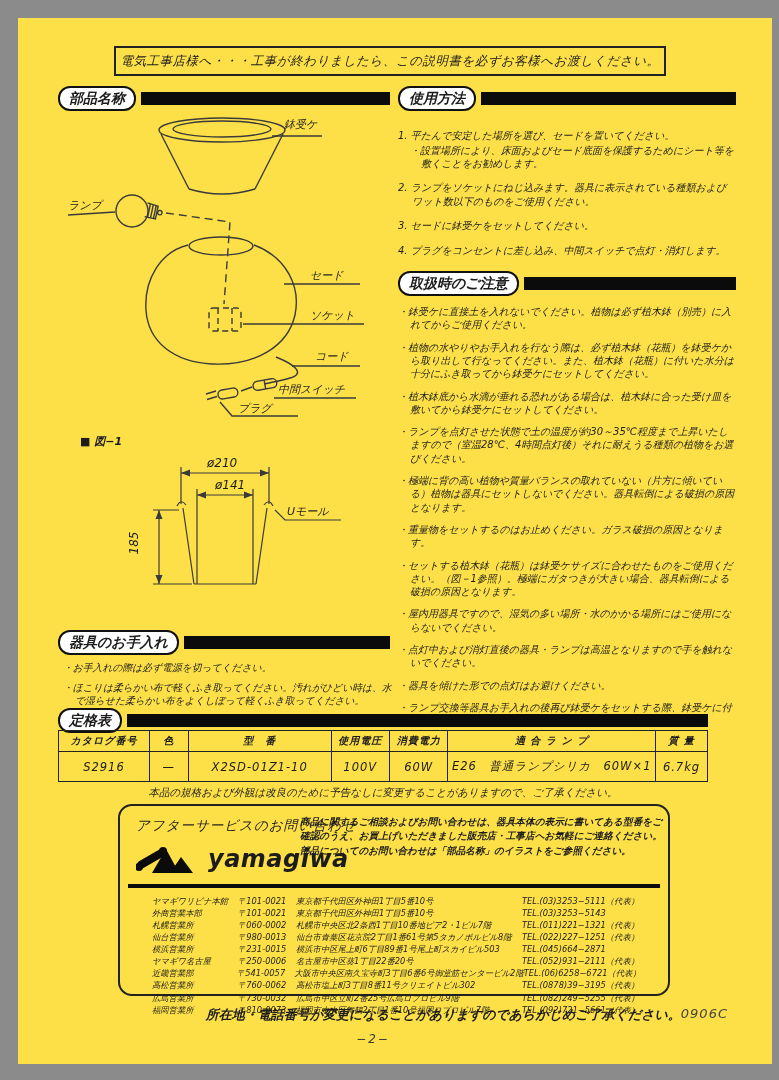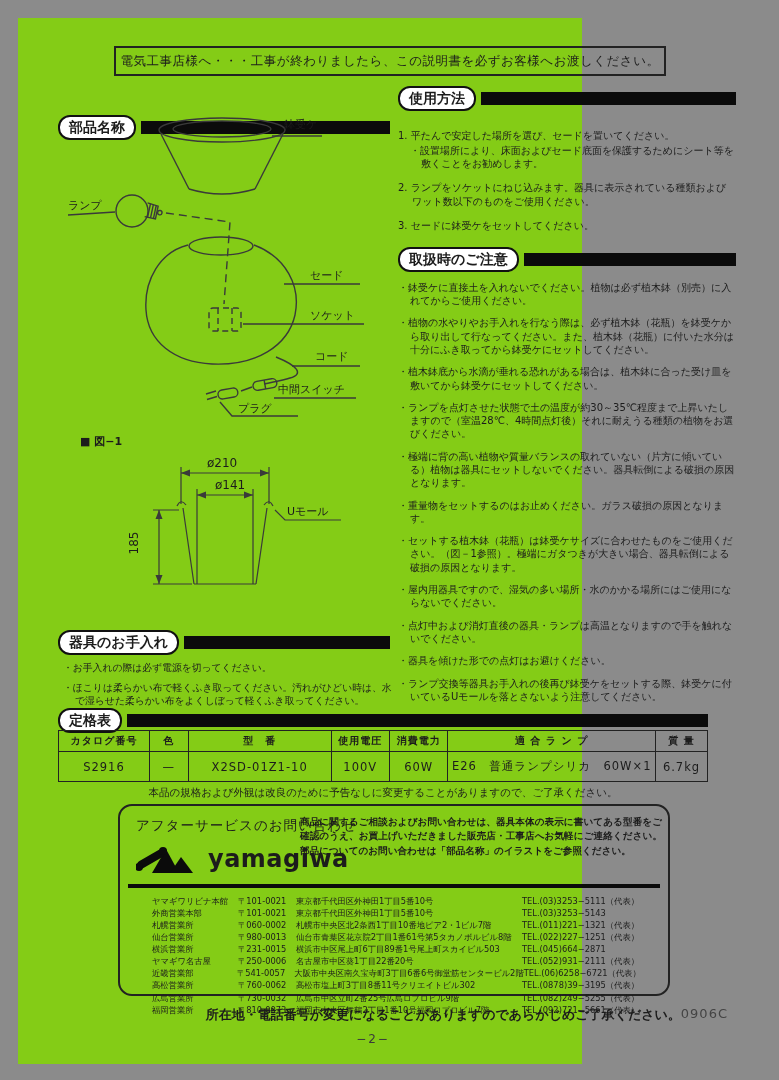--- a/index.html
+++ b/index.html
@@ -6,22 +6,23 @@
   html,body { width: 779px; height: 1080px; }
   body {
     background: #8b8b8b;
     font-family: "DejaVu Sans", sans-serif;
     color: #1c1c1c;
     position: relative;
     overflow: hidden;
   }
   .page {
     position: absolute; left: 18px; top: 18px;
-    width: 564px; height: 1046px;
-    background: #84cc16;
+    width: 754px; height: 1046px;
+    background: #fde047;
+    font-style: italic;
   }
 
   
   .notice-box {
     position: absolute; left: 96px; top: 28px; width: 552px; height: 30px;
     border: 2px solid #222;
     display: flex; align-items: center; justify-content: center;
     font-size: 12.5px; letter-spacing: 0.5px;
   }
 
@@ -107,21 +108,21 @@
 </style>
 </head>
 <body>
 
 <div class="page">
 
   <div class="notice-box">
     <span>電気工事店様へ・・・工事が終わりましたら、この説明書を必ずお客様へお渡しください。</span>
   </div>
 
-  <div class="sec-abs" style="left:40px; top:68px; width:332px;margin-top:29px;">
+  <div class="sec-abs" style="left:40px; top:68px; width:332px;">
     <span class="pill">部品名称</span>
     <span class="bar"></span>
   </div>
 
   <div class="diagram1">
     <svg width="334" height="346" viewBox="0 0 334 346">
       <g stroke="#3a3a3a" fill="none" stroke-width="1.4">
 
         <g>
           <ellipse cx="162" cy="16" rx="63" ry="12"></ellipse>
@@ -213,20 +214,21 @@
 
   <div class="col-right">
     <div class="sec-row">
       <span class="pill">使用方法</span>
       <span class="bar"></span>
     </div>
     <div class="uline first">1. 平たんで安定した場所を選び、セードを置いてください。</div>
     <div class="uline sub">・設置場所により、床面およびセード底面を保護するためにシート等を敷くことをお勧めします。</div>
     <div class="uline step">2. ランプをソケットにねじ込みます。器具に表示されている種類およびワット数以下のものをご使用ください。</div>
     <div class="uline step">3. セードに鉢受ケをセットしてください。</div>
+    <div class="uline step">4. プラグをコンセントに差し込み、中間スイッチで点灯・消灯します。</div>
 
     <div class="sec-row mt">
       <span class="pill">取扱時のご注意</span>
       <span class="bar"></span>
     </div>
     <div class="bullet">・鉢受ケに直接土を入れないでください。植物は必ず植木鉢（別売）に入れてからご使用ください。</div>
     <div class="bullet">・植物の水やりやお手入れを行なう際は、必ず植木鉢（花瓶）を鉢受ケから取り出して行なってください。また、植木鉢（花瓶）に付いた水分は十分にふき取ってから鉢受ケにセットしてください。</div>
     <div class="bullet">・植木鉢底から水滴が垂れる恐れがある場合は、植木鉢に合った受け皿を敷いてから鉢受ケにセットしてください。</div>
     <div class="bullet">・ランプを点灯させた状態で土の温度が約30～35℃程度まで上昇いたしますので（室温28℃、4時間点灯後）それに耐えうる種類の植物をお選びください。</div>
     <div class="bullet">・極端に背の高い植物や質量バランスの取れていない（片方に傾いている）植物は器具にセットしないでください。器具転倒による破損の原因となります。</div>

